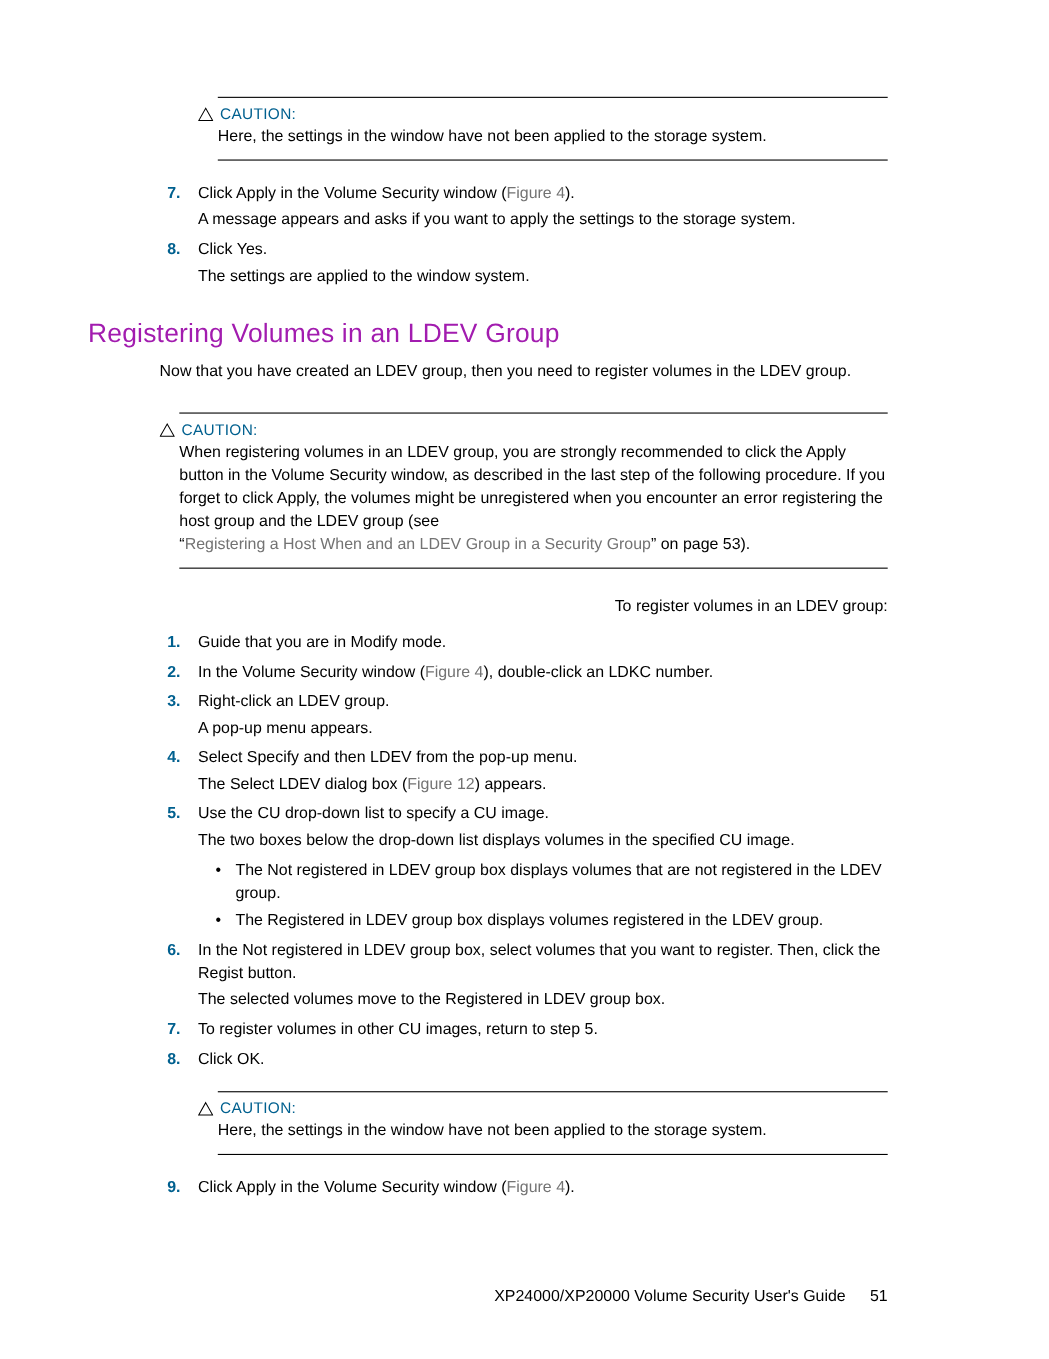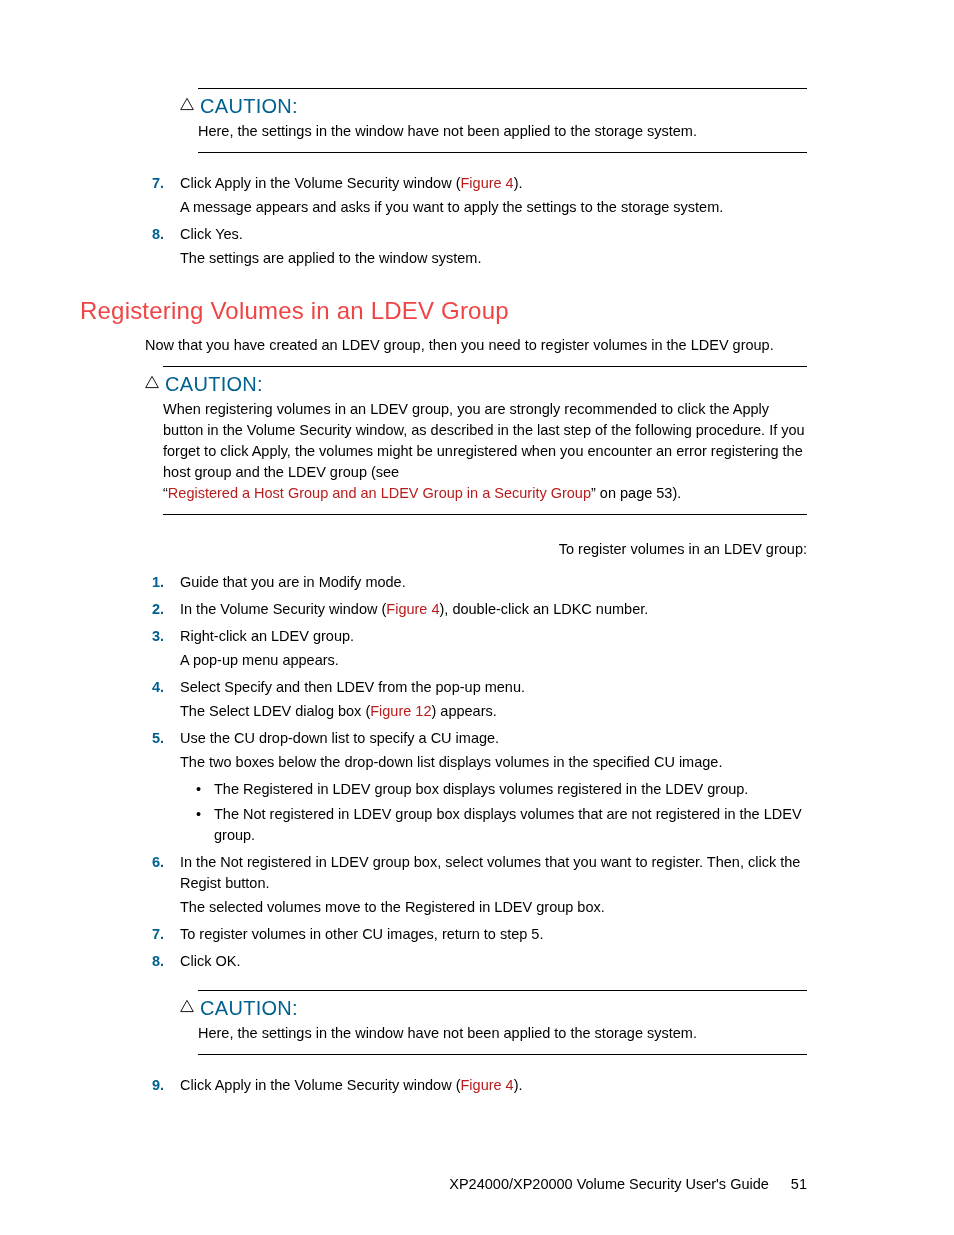--- a/index.html
+++ b/index.html
@@ -38,21 +38,21 @@
   }
   .caution-icon {
     width: 14px;
     height: 14px;
     position: relative;
     top: 2px;
     flex-shrink: 0;
   }
   .caution-label {
     color: #00608f;
-    font-size: 20px;
+    font-size: 14px;
     letter-spacing: 0.3px;
   }
   .caution-body {
     margin-left: 18px;
     margin-top: 3px;
     line-height: 1.45;
   }
   ol.steps {
     list-style: none;
     padding: 0;
@@ -82,33 +82,33 @@
     margin-bottom: 4px;
     line-height: 1.45;
   }
   ul.bullets > li::before {
     content: "•";
     position: absolute;
     left: 0;
     top: 0;
   }
   .link {
-    color: #b91c1c;
+    color: #737373;
   }
   h2.section-title {
-    color: #ef4444;
+    color: #a21caf;
     font-weight: normal;
     font-size: 24px;
     margin: 28px 0 10px 0;
     letter-spacing: 0.2px;
   }
   .para {
     margin-left: 65px;
     line-height: 1.45;
-    margin-bottom: 10px;
+    margin-bottom: 26px;
   }
   .para-plain {
     margin-left: 60px;
     margin-top: 24px;
     margin-bottom: 12px;
     line-height: 1.45;
   }
   .step-body {
     margin-top: 3px;
   }
@@ -165,21 +165,21 @@
     <div class="caution-head">
       <span class="caution-icon">
         <svg viewBox="0 0 20 20" width="14" height="14">
             <polygon points="10,2 19,18 1,18" fill="none" stroke="#000" stroke-width="1.3"></polygon>
           </svg>
       </span>
       <span class="caution-label">CAUTION:</span>
     </div>
     <div class="caution-body">
       <span>When registering volumes in an LDEV group, you are strongly recommended to click the </span><b>Apply</b><span> button in the Volume Security window, as described in the last step of the following procedure. If you forget to click </span><b>Apply</b><span>, the volumes might be unregistered when you encounter an error registering the host group and the LDEV group (see</span><br>
-      <span>“</span><span class="link">Registered a Host Group and an LDEV Group in a Security Group</span><span>” on page 53).</span>
+      <span>“</span><span class="link">Registering a Host When and an LDEV Group in a Security Group</span><span>” on page 53).</span>
     </div>
     <div class="caution-rule-bottom"></div>
   </div>
 
   <div class="para-plain" style="margin-left:65px;text-align:right;">To register volumes in an LDEV group:</div>
 
   <ol class="steps" style="margin-left:72px;">
     <li>
       <span class="num">1.</span>
       <span>Guide that you are in Modify mode.</span>
@@ -196,22 +196,22 @@
     <li>
       <span class="num">4.</span>
       <span><span>Select </span><b>Specify</b><span> and then </span><b>LDEV</b><span> from the pop-up menu.</span></span>
       <div class="step-body"><span>The Select LDEV dialog box (</span><span class="link">Figure 12</span><span>) appears.</span></div>
     </li>
     <li>
       <span class="num">5.</span>
       <span><span>Use the </span><b>CU</b><span> drop-down list to specify a CU image.</span></span>
       <div class="step-body">The two boxes below the drop-down list displays volumes in the specified CU image.</div>
       <ul class="bullets">
+        <li><span>The </span><b>Not registered in LDEV group</b><span> box displays volumes that are not registered in the LDEV group.</span></li>
         <li><span>The </span><b>Registered in LDEV group</b><span> box displays volumes registered in the LDEV group.</span></li>
-        <li><span>The </span><b>Not registered in LDEV group</b><span> box displays volumes that are not registered in the LDEV group.</span></li>
       </ul>
     </li>
     <li>
       <span class="num">6.</span>
       <span><span>In the </span><b>Not registered in LDEV group</b><span> box, select volumes that you want to register. Then, click the </span><b>Regist</b><span> button.</span></span>
       <div class="step-body"><span>The selected volumes move to the </span><b>Registered in LDEV group</b><span> box.</span></div>
     </li>
     <li>
       <span class="num">7.</span>
       <span>To register volumes in other CU images, return to step 5.</span>

